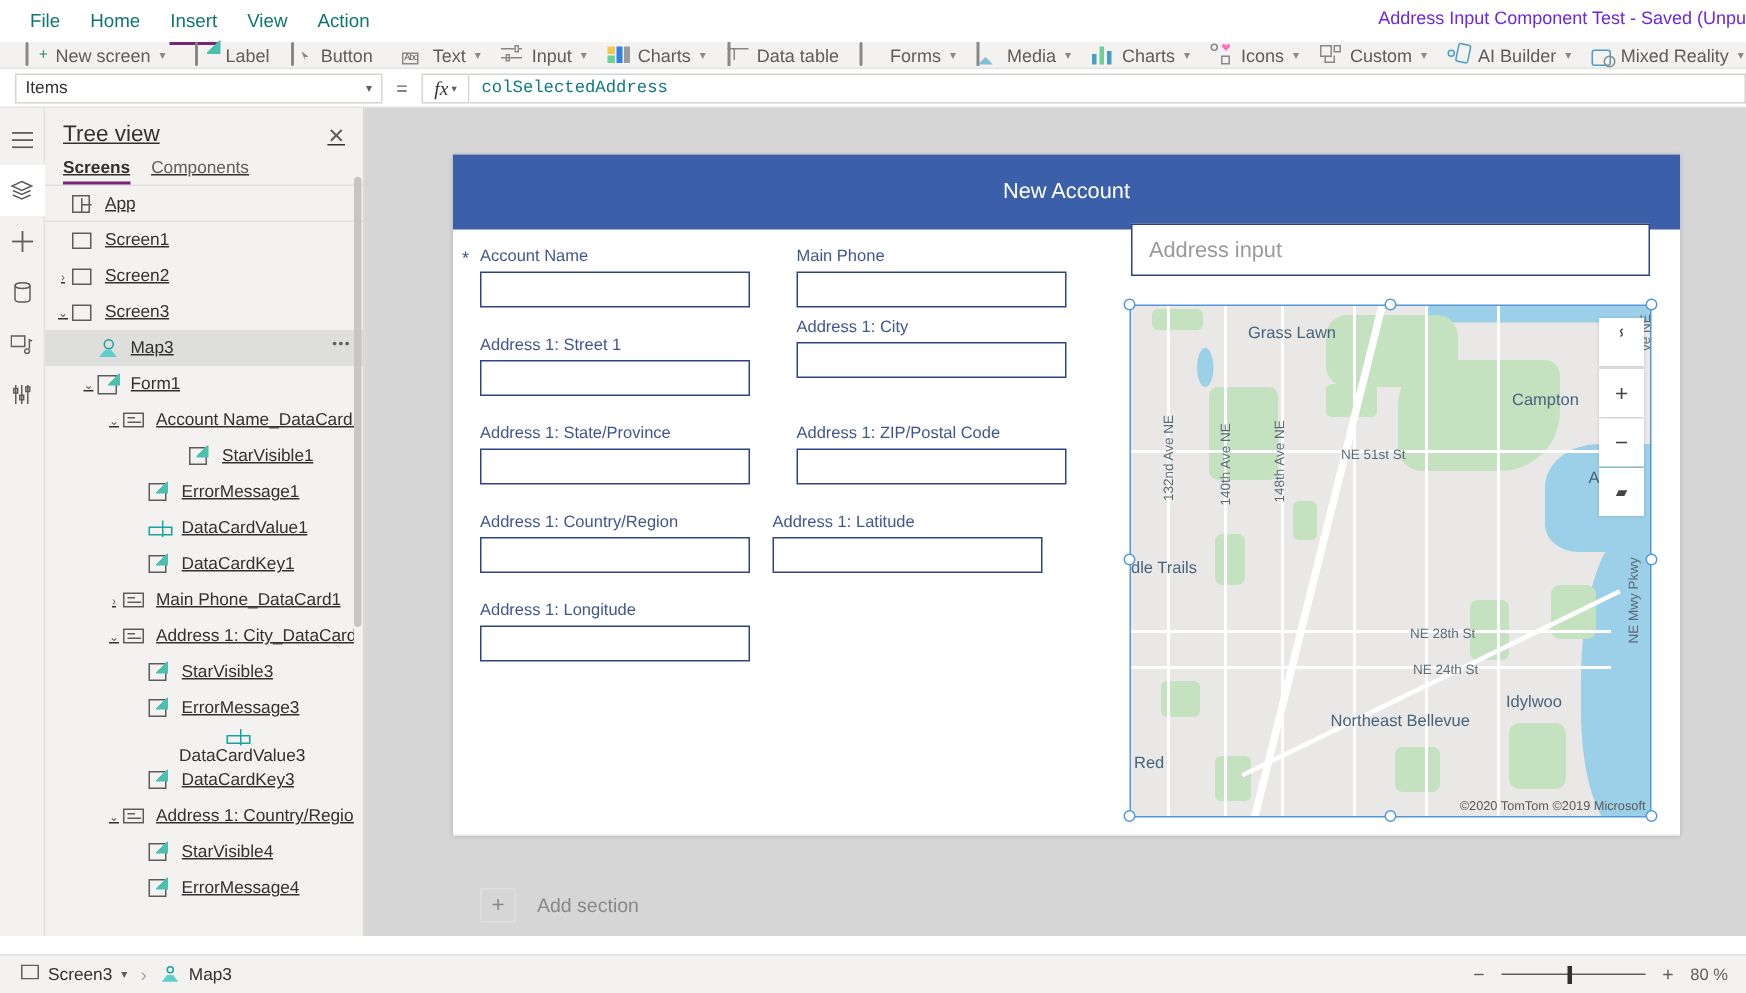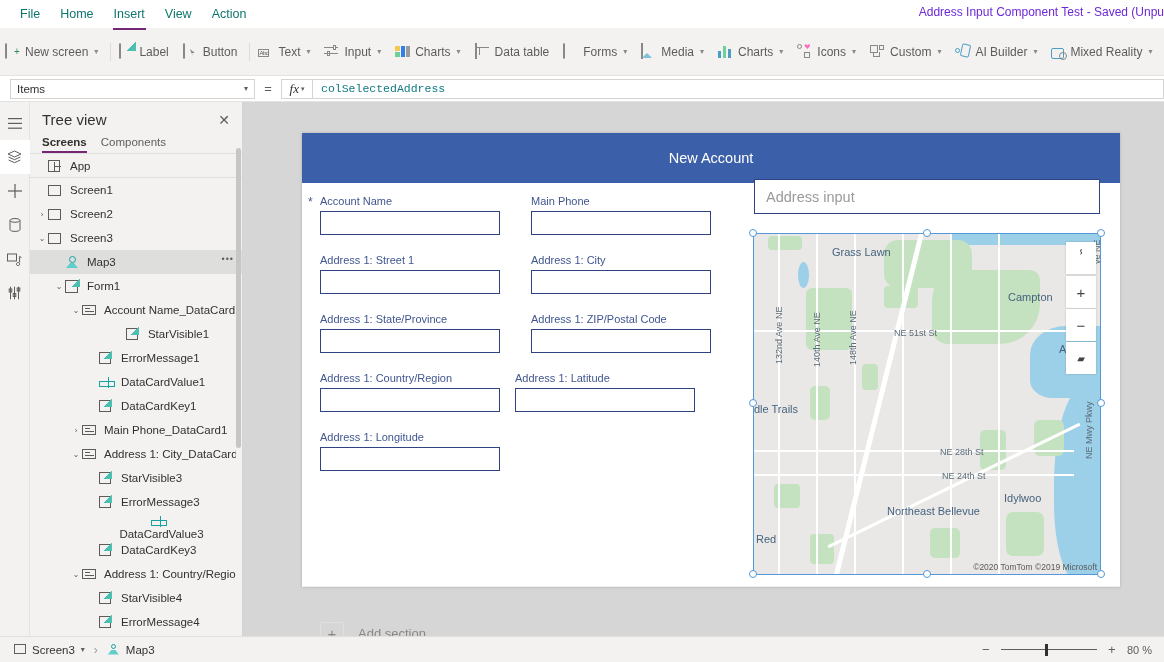--- a/index.html
+++ b/index.html
@@ -27,22 +27,22 @@
     height:2px; background:#742774;
   }
   #apptitle {
     position:absolute; right:0px; top:5px; font-size:12px; color:#6d28d9;
     white-space:nowrap; overflow:hidden; width:270px; text-align:right;
     padding-right:0px;
   }
 
   
   #ribbon {
-    height:48px; background:#f3f2f1; display:flex; align-items:center;
-    border-bottom:1px solid #e5e3e1;
+    height:18px; background:#f3f2f1; display:flex; align-items:center;
+    padding-left:12px; border-bottom:1px solid #e5e3e1;
   }
   .rb {
     display:flex; align-items:center; gap:5px; padding:3px 9px 3px 5px;
     color:#5e5c5a; font-size:12px; white-space:nowrap; cursor:default;
     height:24px;
   }
   .rb .cap { color:#5e5c5a; }
   .rb .chev { font-size:8px; color:#8a8886; margin-left:1px; }
   .rb-sep { width:1px; height:18px; background:#dedcda; margin:0 3px; }
   .gi { width:15px; height:15px; display:inline-block; position:relative; flex:none; }
@@ -106,21 +106,21 @@
 
   
   #rail { width:30px; background:#f3f2f1; border-right:1px solid #e5e3e1;
           display:flex; flex-direction:column; align-items:center; padding-top:4px; }
   .rail-btn { width:30px; height:34px; display:flex; align-items:center; justify-content:center;
               color:#605e5c; cursor:default; }
   .rail-btn.sel { background:#ffffff; }
 
   
   #treeview { width:213px; background:#f3f2f1; border-right:1px solid #d6d4d2;
-              display:flex; flex-direction:column; position:relative; }
+              display:flex; flex-direction:column; position:relative;text-decoration:underline; }
   #tv-head { display:flex; align-items:center; justify-content:space-between;
              padding:9px 12px 5px 12px; }
   #tv-title { font-size:15px; color:#323130; }
   #tv-close { font-size:14px; color:#605e5c; cursor:default; }
   #tv-tabs { display:flex; gap:14px; padding:0 12px; border-bottom:1px solid #e1dfdd; }
   .tv-tab { font-size:11.5px; color:#605e5c; padding:3px 0 5px 0; position:relative; cursor:default; }
   .tv-tab.sel { color:#323130; font-weight:bold; }
   .tv-tab.sel:after { content:""; position:absolute; left:0; right:0; bottom:0; height:2px; background:#742774; }
   #tv-searchwrap { padding:8px 12px 6px 12px; }
   #tv-search { height:23px; border:1px solid #c8c6c4; background:#fff; display:flex;
@@ -586,21 +586,21 @@
             <div class="fld-input"></div>
           </div>
           <div class="fld" style="left: 229px; top: 12px; width: 180px;">
             <div class="fld-label">Main Phone</div>
             <div class="fld-input"></div>
           </div>
           <div class="fld" style="left: 18px; top: 71px; width: 180px;">
             <div class="fld-label">Address 1: Street 1</div>
             <div class="fld-input"></div>
           </div>
-          <div class="fld" style="left: 229px; top: 71px; width: 180px;">
+          <div class="fld" style="left: 229px; top: 59px; width: 180px;">
             <div class="fld-label">Address 1: City</div>
             <div class="fld-input"></div>
           </div>
           <div class="fld" style="left: 18px; top: 130px; width: 180px;">
             <div class="fld-label">Address 1: State/Province</div>
             <div class="fld-input"></div>
           </div>
           <div class="fld" style="left: 229px; top: 130px; width: 180px;">
             <div class="fld-label">Address 1: ZIP/Postal Code</div>
             <div class="fld-input"></div>

